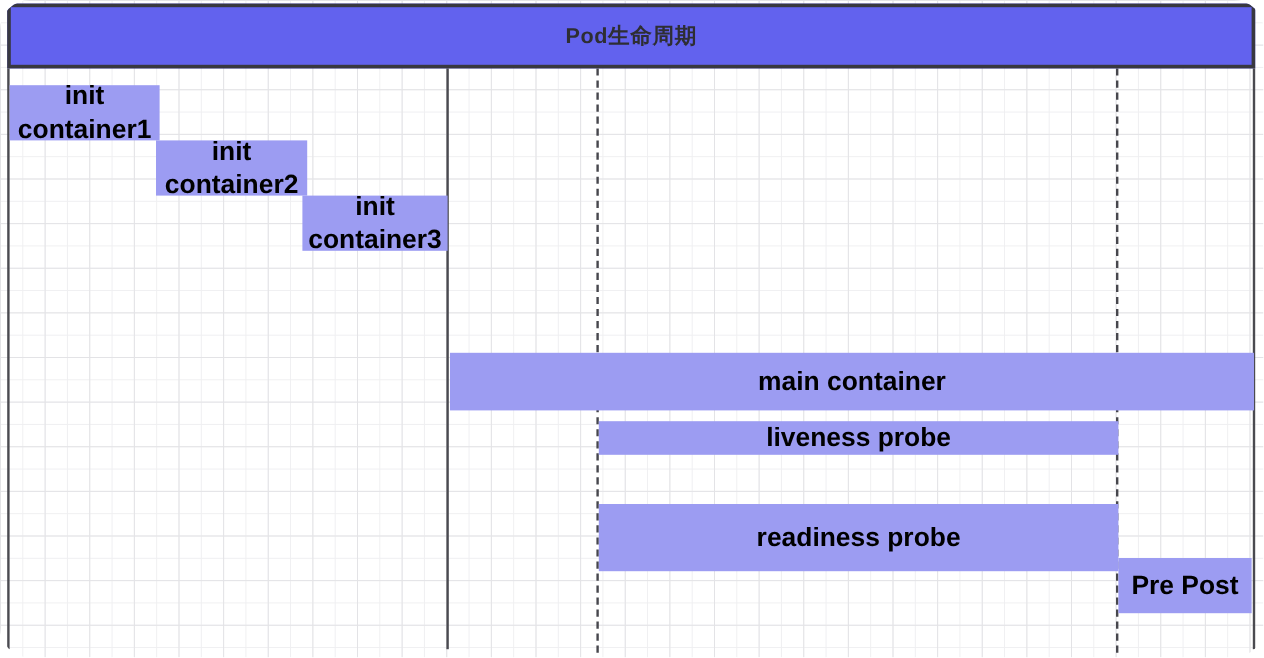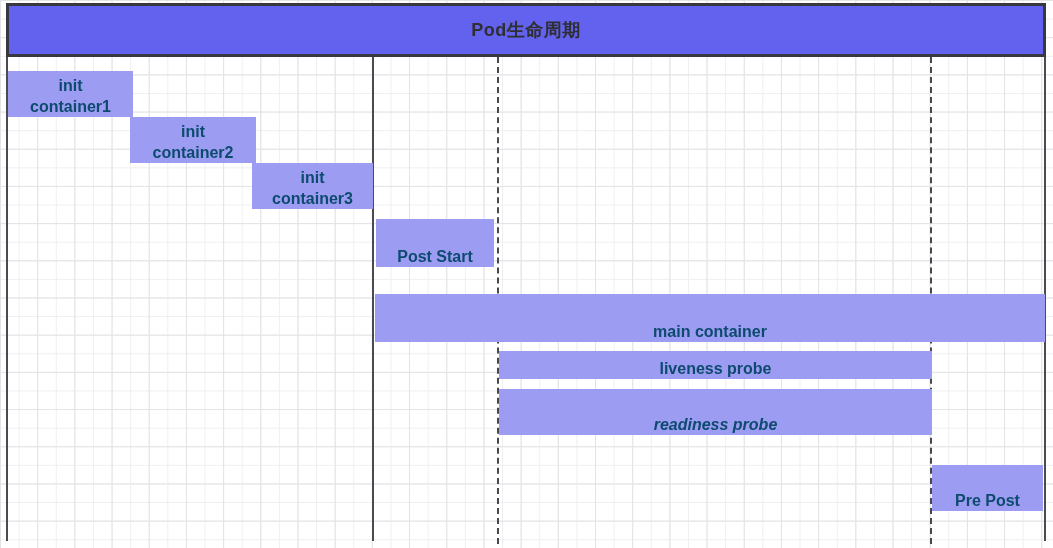--- a/index.html
+++ b/index.html
@@ -8,20 +8,21 @@
     width:1053px;height:548px;
     overflow:hidden;
     font-family:"Liberation Sans","DejaVu Sans",sans-serif;
     background-color:#ffffff;
     background-image:
       linear-gradient(to right, #e3e3e6 1px, transparent 1px),
       linear-gradient(to bottom, #e3e3e6 1px, transparent 1px),
       linear-gradient(to right, #efeff1 1px, transparent 1px),
       linear-gradient(to bottom, #efeff1 1px, transparent 1px);
     background-size:37.2px 37.2px,37.2px 37.2px,18.6px 18.6px,18.6px 18.6px;
+    border-radius:25px;
   }
   
   .title-bar{
     position:absolute;left:6px;top:3px;width:1040px;height:54px;
     box-sizing:border-box;
     background:#6262ee;
     border:3px solid #383840;
     display:flex;align-items:center;justify-content:center;
     font-size:18px;font-weight:bold;color:#2e2e33;
     letter-spacing:.5px;
@@ -31,33 +32,33 @@
   .vline.frame-left{left:6px;height:484px;}
   .vline.frame-right{left:1044px;height:484px;}
   .vline.solid-mid{left:372px;height:484px;}
   .vdash{position:absolute;top:57px;width:0;border-left:2px dashed #47474d;}
   .vdash.d1{left:497px;height:487px;}
   .vdash.d2{left:930px;height:487px;}
   
   .bar{
     position:absolute;
     background:#9c9cf2;
-    display:flex;align-items:flex-end;justify-content:center;
+    display:flex;align-items:center;justify-content:center;
     text-align:center;
-    font-size:16px;font-weight:bold;color:#0c4a6e;
+    font-size:22px;font-weight:bold;color:#000000;
     line-height:1.28;
   }
   .bar .bar-label{white-space:pre-line;}
   .b1{left:8px;  top:71px;  width:125px;height:46px;}
   .b2{left:130px;top:117px; width:126px;height:46px;}
   .b3{left:252px;top:163px; width:121px;height:46px;}
   .b4{left:376px;top:219px; width:118px;height:48px;}
   .b5{left:375px;top:294px; width:670px;height:48px;}
   .b6{left:499px;top:351px; width:433px;height:28px;}
-  .b7{left:499px;top:389px; width:433px;height:46px;font-style:italic;}
+  .b7{left:499px;top:420px; width:433px;height:56px;}
   .b8{left:932px;top:465px; width:111px;height:46px;}
 </style>
 </head>
 <body>
 
 <div id="canvas">
 
   <div class="title-bar">
     <span>Pod生命周期</span>
   </div>
@@ -73,23 +74,20 @@
 container1</span>
   </div>
   <div class="bar b2">
     <span class="bar-label">init
 container2</span>
   </div>
   <div class="bar b3">
     <span class="bar-label">init
 container3</span>
   </div>
-  <div class="bar b4">
-    <span class="bar-label">Post Start</span>
-  </div>
   <div class="bar b5">
     <span class="bar-label">main container</span>
   </div>
   <div class="bar b6">
     <span class="bar-label">liveness probe</span>
   </div>
   <div class="bar b7">
     <span class="bar-label">readiness probe</span>
   </div>
   <div class="bar b8">

